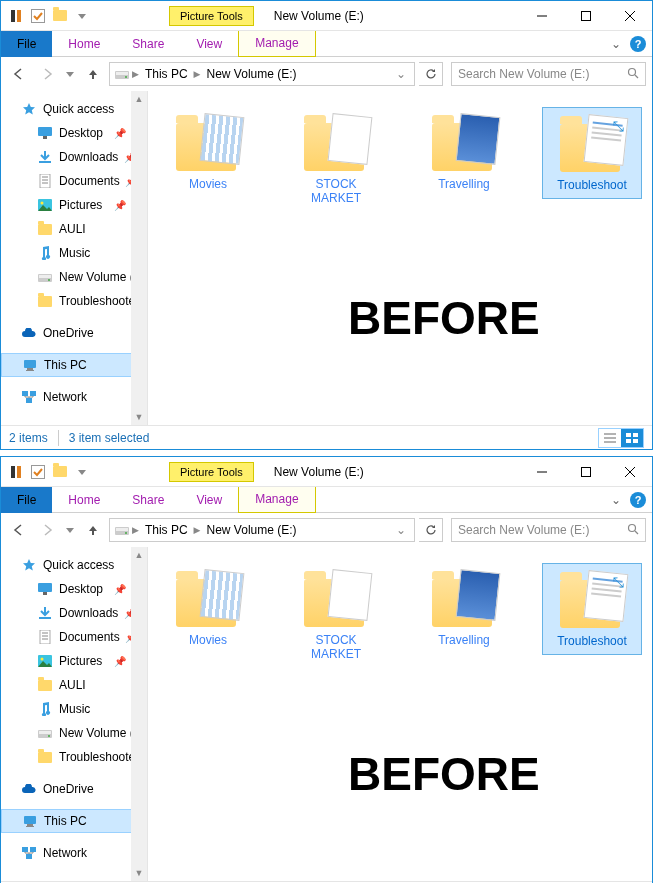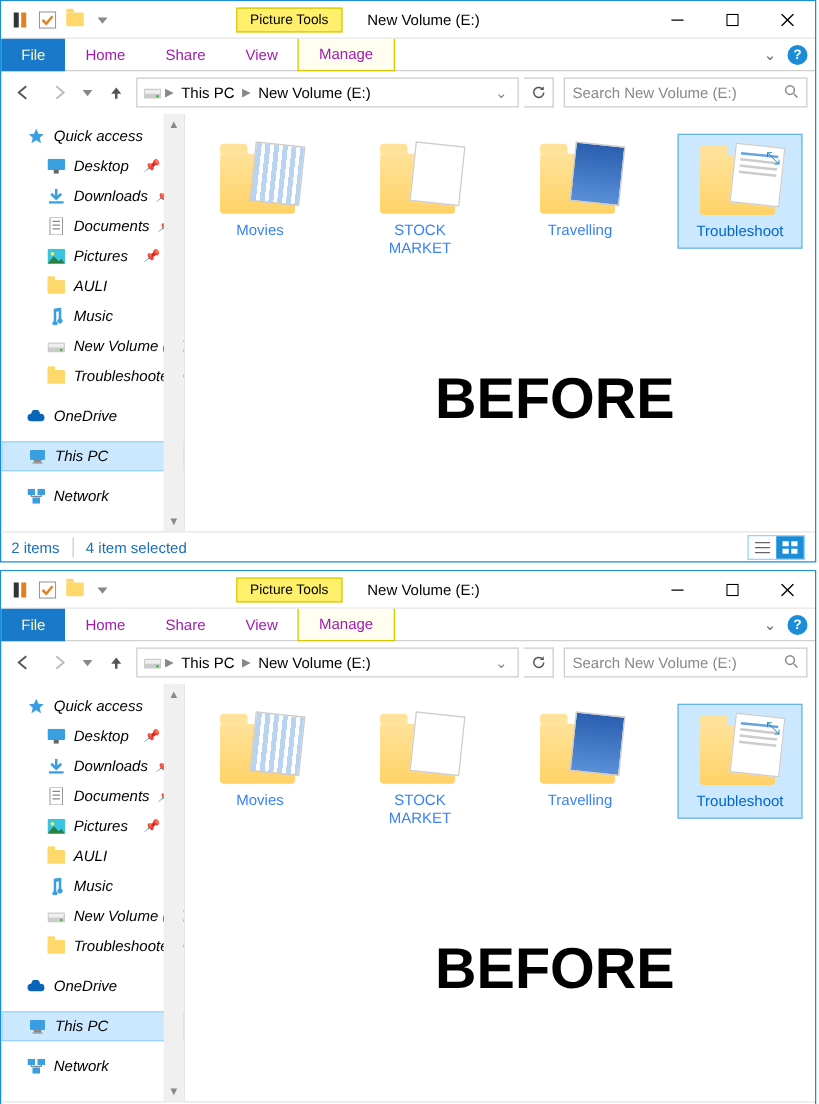--- a/index.html
+++ b/index.html
@@ -1,46 +1,46 @@
 <!DOCTYPE html>
 <html><head>
 <meta charset="utf-8">
 <style>
 * { box-sizing: border-box; margin: 0; padding: 0; font-family: "Segoe UI", Tahoma, sans-serif; font-size: 12px; }
 body { background: #fff; width: 655px; }
 .window { border: 1px solid #1a8cd8; width: 653px; position: relative; background: #fff; }
 .titlebar { height: 30px; background: #fff; display: flex; align-items: center; border-bottom: 1px solid #e5e5e5; }
 .qat { display: flex; align-items: center; gap: 4px; padding: 0 6px; }
 .qat-icon { width: 18px; height: 18px; display: flex; align-items: center; justify-content: center; }
-.ctx-tab { background: #fff06b; border: 1px solid #d4c800; padding: 3px 10px; font-size: 11px; margin-left: 92px; }
+.ctx-tab { background: #fff06b; border: 1px solid #d4c800; padding: 3px 10px; font-size: 11px; margin-left: 72px; }
 .title-text { margin-left: 20px; font-size: 12px; }
 .winctrls { margin-left: auto; display: flex; }
 .winbtn { width: 44px; height: 28px; display: flex; align-items: center; justify-content: center; }
 .ribbon-tabs { height: 26px; display: flex; align-items: center; border-bottom: 1px solid #d0d0d0; padding-right: 6px; }
-.file-tab { background: #1979ca; color: #fef9c3; padding: 5px 16px; height: 26px; display: flex; align-items: center; }
+.file-tab { background: #1979ca; color: #000000; padding: 5px 16px; height: 26px; display: flex; align-items: center; }
 .rtab { padding: 0 16px; height: 26px; display: flex; align-items: center; color: #a21caf; }
 .rtab.ctx { border-left: 1px solid #d4c800; border-right: 1px solid #d4c800; border-bottom: 1px solid #d4c800; background: #fffef0; }
 .rtab-spacer { flex: 1; }
 .chev { width: 20px; text-align: center; color: #666; }
 .help { width: 16px; height: 16px; border-radius: 50%; background: #1a8cd8; color: #fff; display: flex; align-items: center; justify-content: center; font-size: 11px; font-weight: bold; margin-left: 4px; }
 .navbar { height: 34px; display: flex; align-items: center; padding: 4px 6px; gap: 4px; }
 .navbtn { width: 24px; height: 24px; display: flex; align-items: center; justify-content: center; color: #555; }
 .navbtn.disabled { color: #bbb; }
 .addressbar { flex: 1; border: 1px solid #ccc; height: 24px; display: flex; align-items: center; padding: 0 4px; }
 .crumb { padding: 0 4px; color: #000; }
 .crumb-sep { color: #888; font-size: 9px; padding: 0 2px; }
 .ab-drop { margin-left: auto; color: #888; padding: 0 4px; }
 .refresh { width: 24px; height: 24px; border: 1px solid #ccc; border-left: none; display: flex; align-items: center; justify-content: center; color: #555; }
 .searchbox { width: 195px; border: 1px solid #ccc; height: 24px; display: flex; align-items: center; padding: 0 6px; color: #888; margin-left: 4px; }
 .searchbox .sicon { margin-left: auto; color: #888; }
 .body { display: flex; height: 334px; }
 .sidebar { width: 158px; border-right: 1px solid #e5e5e5; overflow: hidden; position: relative; }
 .sb-scroll { position: absolute; right: 0; top: 0; width: 16px; height: 100%; background: #f0f0f0; }
 .sb-arrow { width: 16px; height: 16px; background: #f0f0f0; display: flex; align-items: center; justify-content: center; color: #888; font-size: 9px; }
-.sb-content { padding: 6px 0; font-style: italic; }
+.sb-content { padding: 6px 0; }
 .sb-item { display: flex; align-items: center; height: 24px; padding-left: 20px; gap: 6px; white-space: nowrap; overflow: hidden; }
 .sb-item.l2 { padding-left: 36px; }
 .sb-item.sel { background: #cce8ff; border: 1px solid #99d1ff; }
 .sb-icon { width: 16px; height: 16px; flex-shrink: 0; display: flex; align-items: center; justify-content: center; }
 .pin { margin-left: auto; margin-right: 20px; color: #888; font-size: 10px; }
 .folder-ic { width: 14px; height: 11px; background: #ffd86b; border-radius: 1px; position: relative; }
 .folder-ic::before { content: ""; position: absolute; top: -3px; left: 0; width: 6px; height: 3px; background: #ffd86b; border-radius: 1px 1px 0 0; }
 .content { flex: 1; padding: 16px 10px; display: flex; gap: 28px; align-items: flex-start; position: relative; }
 .item { width: 100px; display: flex; flex-direction: column; align-items: center; gap: 6px; padding: 6px; }
 .item.sel { background: #cce8ff; border: 1px solid #66b3e6; }
@@ -322,21 +322,21 @@
               <div class="arrow-collapse">⤡</div>
             </div>
             <div class="item-label">Troubleshoot</div>
           </div>
           <div class="big-label" style="top: 200px;">BEFORE</div>
         </div>
       </div>
       <div class="statusbar">
     <span>2 items</span>
     <span class="sep"></span>
-    <span>4 item selected</span>
+    <span>3 item selected</span>
     <div class="view-toggles">
       <div class="vt">
             <svg width="14" height="12">
               <line x1="1" y1="2" x2="13" y2="2" stroke="#666"></line>
               <line x1="1" y1="6" x2="13" y2="6" stroke="#666"></line>
               <line x1="1" y1="10" x2="13" y2="10" stroke="#666"></line>
             </svg>
           </div>
       <div class="vt active">
             <svg width="14" height="12">

